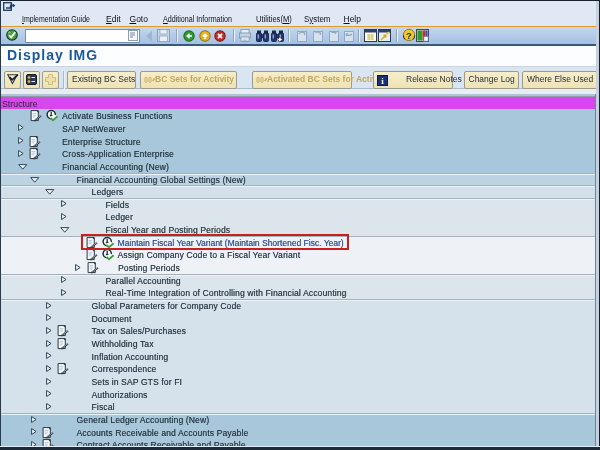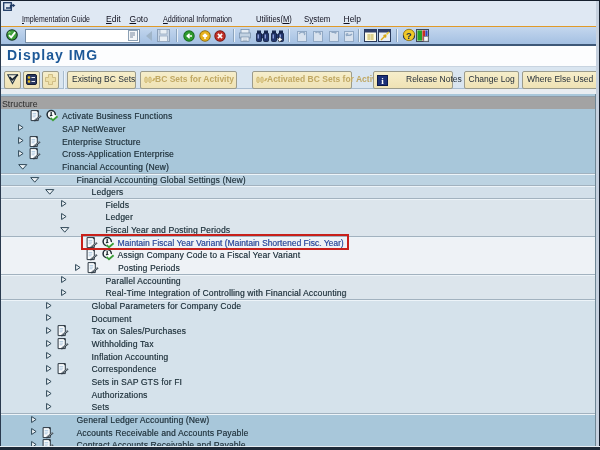--- a/index.html
+++ b/index.html
@@ -9,21 +9,21 @@
 #orange{left:0;top:25.5px;width:600px;height:2px;background:#E09A28;}
 #toolbar{left:0;top:27px;width:600px;height:16.5px;background:linear-gradient(#C4D7EE,#A4C0E2);}
 #darksep{left:0;top:43.5px;width:600px;height:2px;background:#3E5878;}
 #titlearea{left:0;top:45.5px;width:600px;height:21px;background:#FCFDFE;border-bottom:1px solid #C8D4E0;box-sizing:border-box;}
 #dimg{left:7px;top:47px;font-size:14px;font-weight:bold;color:#1C5897;letter-spacing:1px;}
 #appbar{left:0;top:67px;width:600px;height:21.5px;background:#D9E5F0;border-bottom:1px solid #A8BCD0;box-sizing:border-box;}
 #appstrip{left:0;top:89px;width:600px;height:6.5px;background:#E9EDF1;}
 .btn{position:absolute;top:70.5px;height:18px;background:linear-gradient(#F6EECB,#EFE2B4);border:1px solid #9C9C8C;border-radius:2px;box-sizing:border-box;font-size:8.5px;color:#26303A;text-align:center;line-height:15px;padding:0 4px;white-space:nowrap;overflow:visible;}
 .btn.dis{color:#C0A863;font-weight:bold;}
 #treewrap{left:0;top:94px;width:600px;height:356px;background:#A8C7DA;border-left:1px solid #5A7389;box-sizing:border-box;}
-#structhdr{left:0px;top:95.5px;width:596px;height:14px;background:#a3a3a3;border-top:1px solid #8E9AA6;border-bottom:1px solid #C8BC8A;box-sizing:border-box;}
+#structhdr{left:0px;top:95.5px;width:596px;height:14px;background:#d946ef;border-top:1px solid #8E9AA6;border-bottom:1px solid #C8BC8A;box-sizing:border-box;}
 #structhdr span{position:absolute;left:2px;top:2px;font-size:8.8px;color:#2A2A2A;}
 .band{position:absolute;left:1px;width:594px;}
 .bline{position:absolute;left:1px;width:594px;height:2px;}
 .bline .g{position:absolute;left:0;top:0;width:100%;height:1px;background:#A2B2BF;}
 .bline .w{position:absolute;left:0;top:1px;width:100%;height:1px;background:#EDF4F9;}
 .row{position:absolute;font-size:8.5px;letter-spacing:0.15px;color:#1F3038;white-space:nowrap;text-shadow:0.3px 0 0 rgba(25,40,50,0.6);}
 #redbox{position:absolute;left:80.5px;top:234.2px;width:268px;height:15.6px;border:2px solid #C8201A;box-sizing:border-box;}
 #rightedge{left:594.7px;top:94px;width:1.3px;height:353px;background:#6E8694;}
 #rightlight{left:596px;top:0px;width:2.8px;height:446px;background:#C6D1DF;}
 #frametop{left:0;top:0;width:600px;height:1.2px;background:#16202E;}
@@ -396,21 +396,21 @@
     <path d="M0.6 0.5 L5.1 3.5 L0.6 6.5 Z" fill="#EDF3F7" stroke="#2E4656" stroke-width="1.0"></path>
   </svg>
 <span class="row" style="left:91.5px;top:377.06px;color:#253842">Sets in SAP GTS for FI</span>
 <svg style="left:45.5px;top:390.21999999999997px" width="6" height="7" viewBox="0 0 6 7">
     <path d="M0.6 0.5 L5.1 3.5 L0.6 6.5 Z" fill="#EDF3F7" stroke="#2E4656" stroke-width="1.0"></path>
   </svg>
 <span class="row" style="left:91.5px;top:389.71999999999997px;color:#253842">Authorizations</span>
 <svg style="left:45.5px;top:402.88000000000005px" width="6" height="7" viewBox="0 0 6 7">
     <path d="M0.6 0.5 L5.1 3.5 L0.6 6.5 Z" fill="#EDF3F7" stroke="#2E4656" stroke-width="1.0"></path>
   </svg>
-<span class="row" style="left:91.5px;top:402.38000000000005px;color:#253842">Sets</span>
+<span class="row" style="left:91.5px;top:402.38000000000005px;color:#253842">Fiscal</span>
 <svg style="left:30.5px;top:415.54px" width="6" height="7" viewBox="0 0 6 7">
     <path d="M0.6 0.5 L5.1 3.5 L0.6 6.5 Z" fill="#EDF3F7" stroke="#2E4656" stroke-width="1.0"></path>
   </svg>
 <span class="row" style="left:76.5px;top:415.04px;color:#253842">General Ledger Accounting (New)</span>
 <svg style="left:30.5px;top:428.2px" width="6" height="7" viewBox="0 0 6 7">
     <path d="M0.6 0.5 L5.1 3.5 L0.6 6.5 Z" fill="#EDF3F7" stroke="#2E4656" stroke-width="1.0"></path>
   </svg>
 <svg style="left:42px;top:426.7px" width="13" height="12" viewBox="0 0 13 12">
     <path d="M1.1 0.6 H8.3 V10.6 H1.1 Z" fill="#FBFDFE" stroke="#2A3640" stroke-width="1.0"></path>
     <path d="M6.1 0.6 L8.3 2.8 V0.6 Z" fill="#2A3640"></path>

